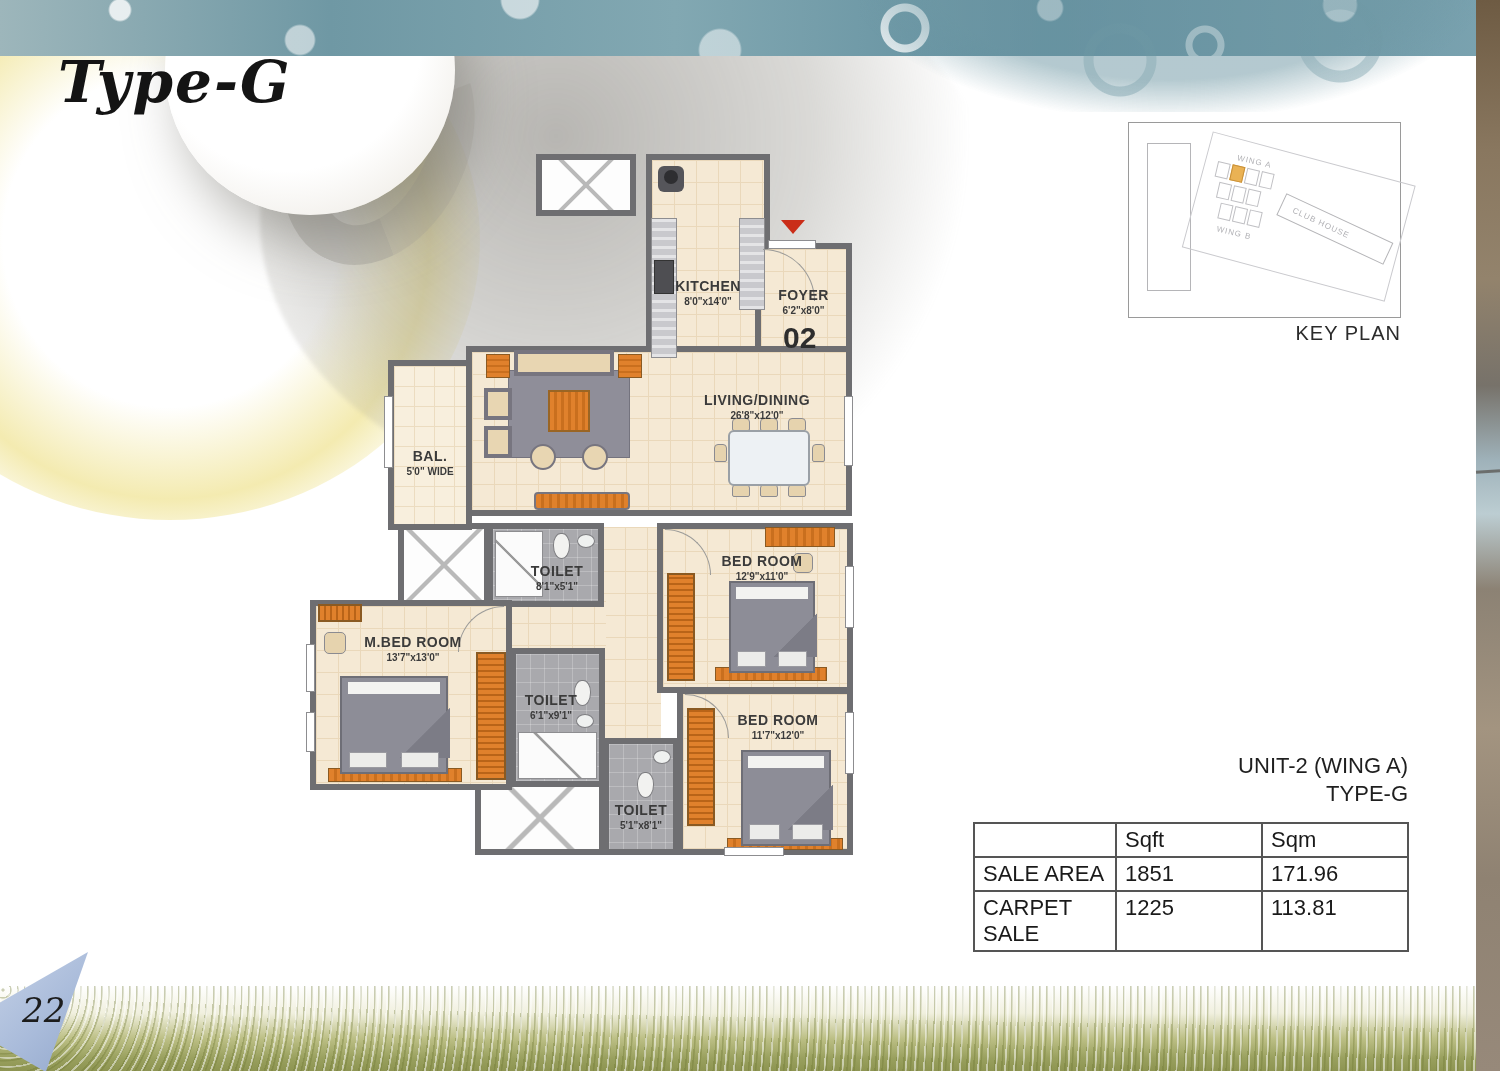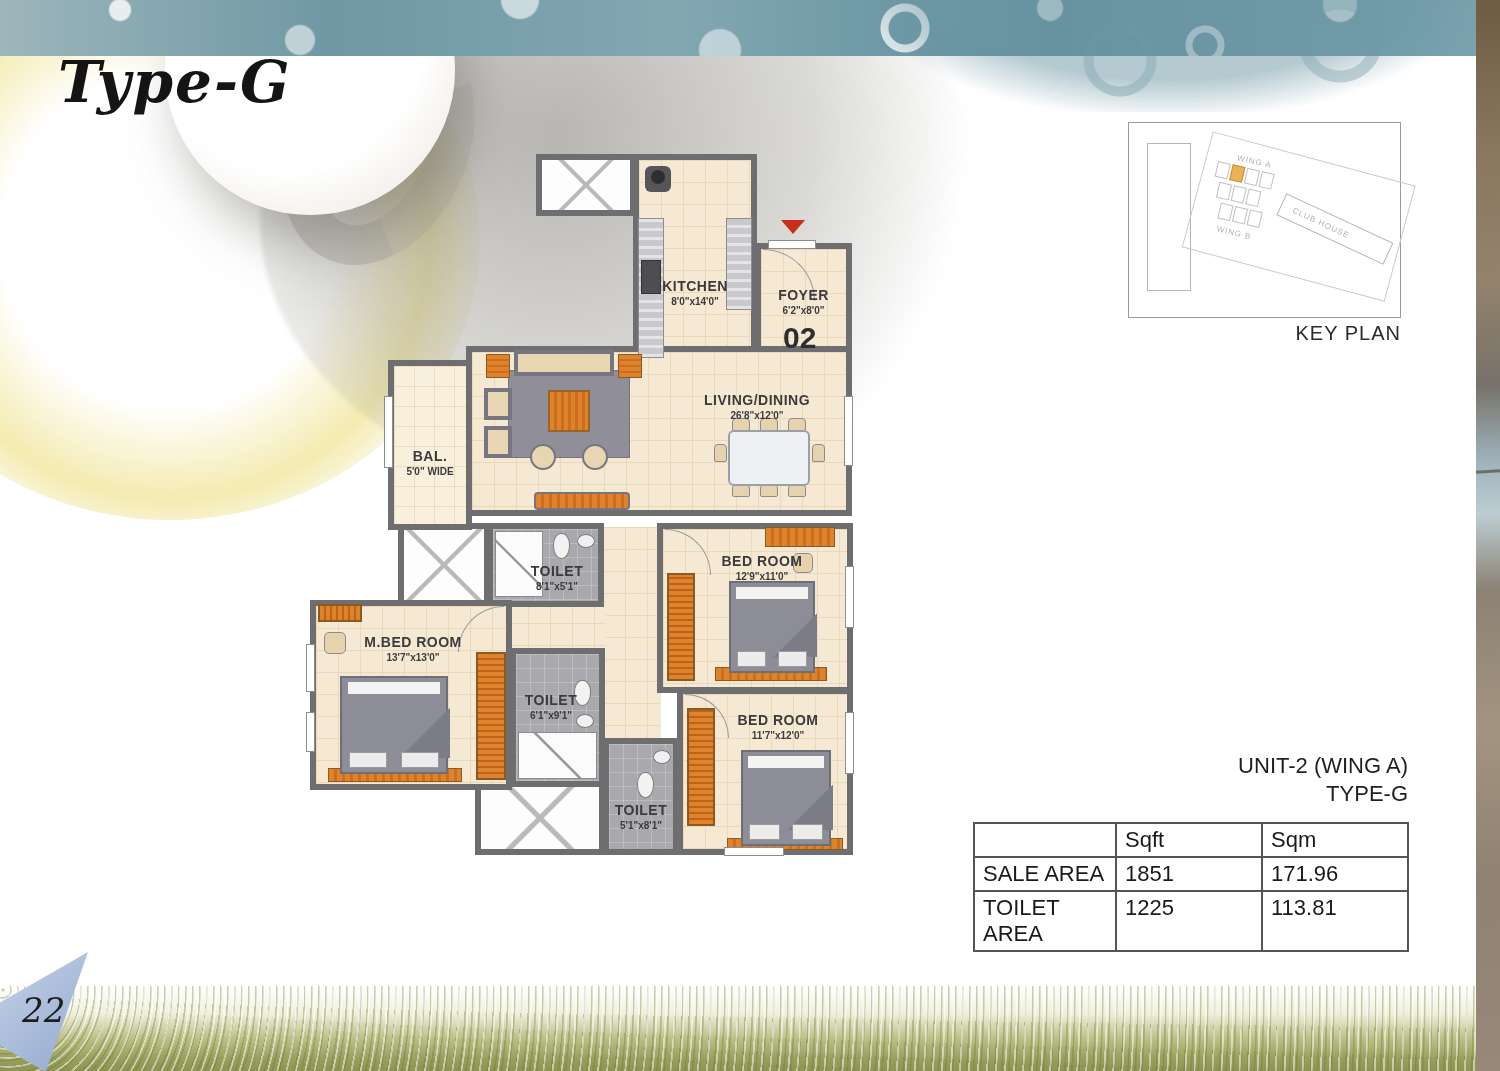--- a/index.html
+++ b/index.html
@@ -190,21 +190,21 @@
 
   <div id="plan">
 
     <div class="corridor" style="left:303px; top:381px; width:58px; height:212px;"></div>
     <div class="corridor" style="left:206px; top:455px; width:100px; height:52px;"></div>
 
     <div class="room util" style="left:236px; top:8px;  width:100px; height:62px;"></div>
     <div class="room util" style="left:98px;  top:377px; width:92px;  height:84px;"></div>
     <div class="room util" style="left:175px; top:635px; width:130px; height:74px;"></div>
 
-    <div class="room floor" style="left:333px; top:8px; width:124px; height:210px;padding-left:16px;">
+    <div class="room floor" style="left:346px; top:8px; width:124px; height:210px;padding-left:16px;">
       <div class="sinkbox" style="left:6px; top:6px; width:26px; height:26px;">
           <i></i>
         </div>
       <div class="counter" style="left:-1px; top:58px; width:26px; height:140px;"></div>
       <div class="stove" style="left:2px; top:100px; width:20px; height:34px;"></div>
       <div class="counter" style="left:87px; top:58px; width:26px; height:92px;"></div>
       <div class="rlabel" style="left:0; top:118px; width:112px;">
         <span class="rname">KITCHEN</span>
         <span class="rdims">8'0"x14'0"</span>
       </div>
@@ -387,21 +387,21 @@
       <td class="c1"></td>
       <td class="c2">Sqft</td>
       <td class="c3">Sqm</td>
     </tr>
     <tr>
       <td class="c1">SALE AREA</td>
       <td class="c2">1851</td>
       <td class="c3">171.96</td>
     </tr>
     <tr class="last">
-      <td class="c1">TOILET AREA</td>
+      <td class="c1">CARPET SALE</td>
       <td class="c2">1225</td>
       <td class="c3">113.81</td>
     </tr>
   </tbody>
     </table>
 
   <div class="page-tri"></div>
   <div class="page-num">22</div>
 
 </div>

